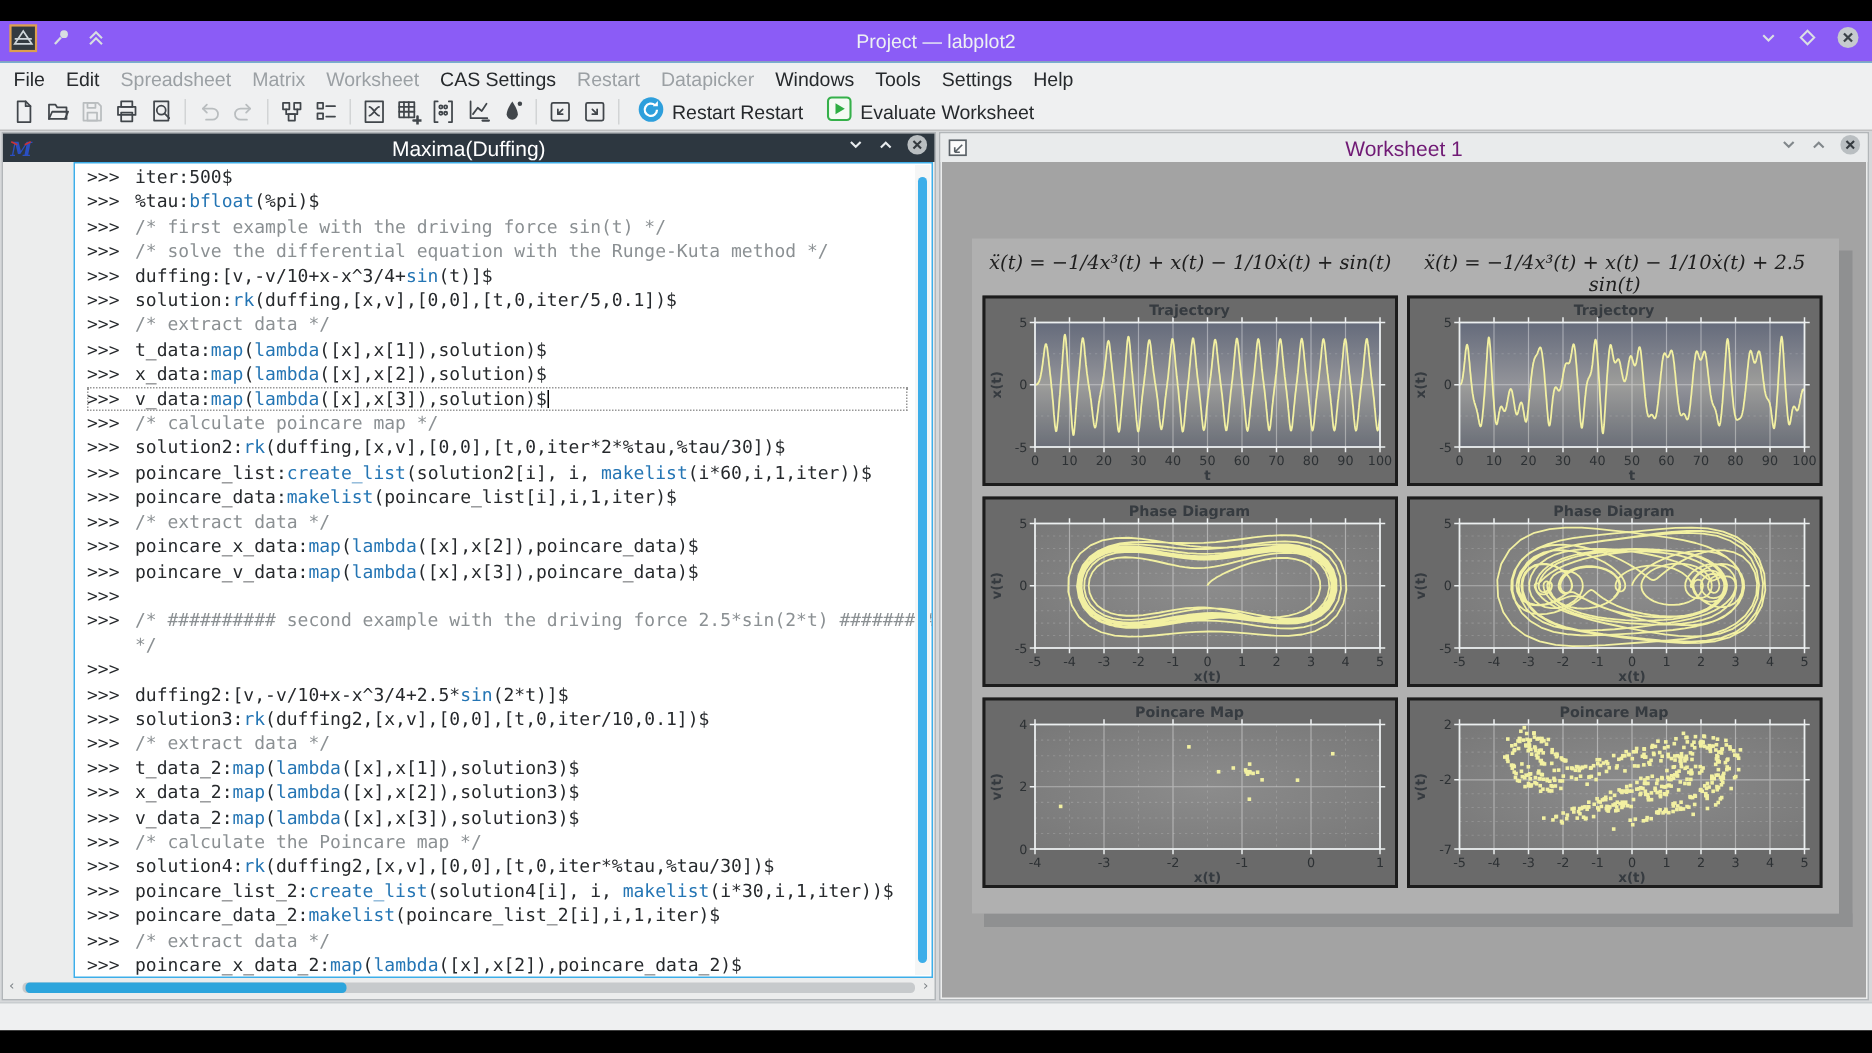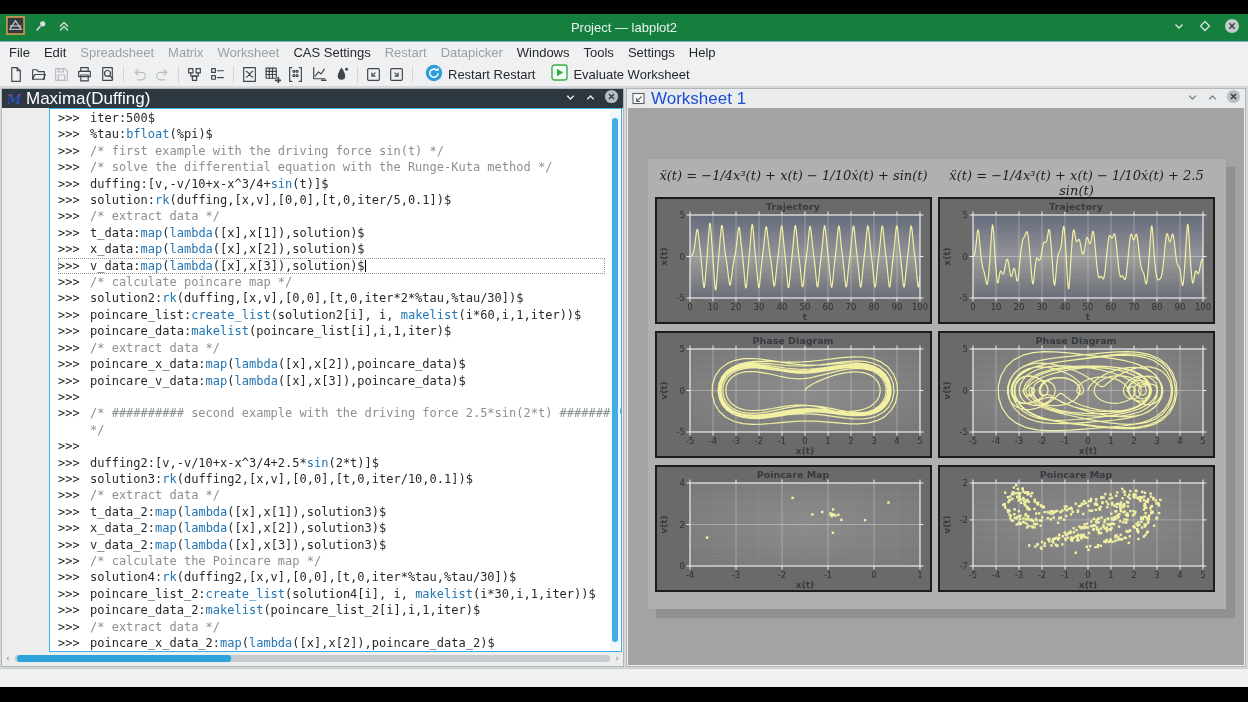--- a/index.html
+++ b/index.html
@@ -1,19 +1,19 @@
 <!DOCTYPE html>
 <html><head>
 <meta charset="utf-8">
 <style>
   html,body{margin:0;padding:0;background:#000;}
   .screen{position:relative;width:1248px;height:702px;background:#000;overflow:hidden;
           font-family:"Liberation Sans",sans-serif;-webkit-font-smoothing:antialiased;}
   
-  .titlebar{position:absolute;left:0;top:14px;width:100%;height:27px;background:#15803d;
+  .titlebar{position:absolute;left:0;top:14px;width:100%;height:27px;background:#8b5cf6;
             display:flex;align-items:center;}
   .tb-left{display:flex;align-items:center;gap:9px;padding-left:6px;z-index:2;}
   .tb-title{position:absolute;left:0;right:0;text-align:center;color:#edf1f3;font-size:13px;}
   .tb-right{position:absolute;right:8px;display:flex;align-items:center;gap:12px;z-index:2;}
   
   .menubar{position:absolute;left:0;top:41px;width:100%;height:21px;background:#eff0f1;
            border-top:1px solid #77aed0;display:flex;align-items:center;padding-left:2px;
            font-size:13px;color:#26292c;box-sizing:border-box;}
   .menu-item{padding:0 7px;}
   .menu-item.disabled{color:#9ba0a4;}
@@ -25,22 +25,22 @@
   .tbtn{width:23px;height:22px;display:flex;align-items:center;justify-content:center;}
   .sep{width:1px;height:17px;background:#d2d4d5;margin:0 4px;}
   .tool-label-btn{display:flex;align-items:center;gap:5px;padding:0 8px;font-size:13px;color:#26292c;height:22px;}
   
   .mdi{position:absolute;left:0;top:87px;width:100%;height:581px;background:#d6d8da;}
   .panel{position:absolute;background:#eceded;border:1px solid #b2b6b9;box-sizing:border-box;}
   .panel.left{left:1px;top:1px;width:623px;height:579px;}
   .panel.right{left:626px;top:1px;width:620px;height:579px;}
   .phead{height:19px;position:relative;display:flex;align-items:center;}
   .panel.left  .phead{background:#2d3740;color:#fff;}
-  .panel.right .phead{background:#e9ebec;color:#1d4ed8;}
-  .ptitle{position:absolute;left:0;right:0;font-size:17px;pointer-events:none;margin-left:24px;}
+  .panel.right .phead{background:#e9ebec;color:#701a75;}
+  .ptitle{position:absolute;left:0;right:0;text-align:center;font-size:14px;pointer-events:none;}
   .picon{margin-left:4px;z-index:1;display:flex;}
   .pctrl{position:absolute;right:4px;display:flex;align-items:center;gap:7px;z-index:1;}
   
   .codewrap{position:absolute;left:1px;right:1px;top:19px;bottom:14px;background:#fff;
             border:1px solid #3daee9;overflow:hidden;margin-left:46px;}
   .code{font-family:"DejaVu Sans Mono",monospace;font-size:12px;line-height:16.4px;
         color:#26292c;padding:1px 16px 0 8px;white-space:pre;}
   .ln{display:block;position:relative;}
   .prompt{display:inline-block;width:32px;}
   .k{color:#2475b4;}

